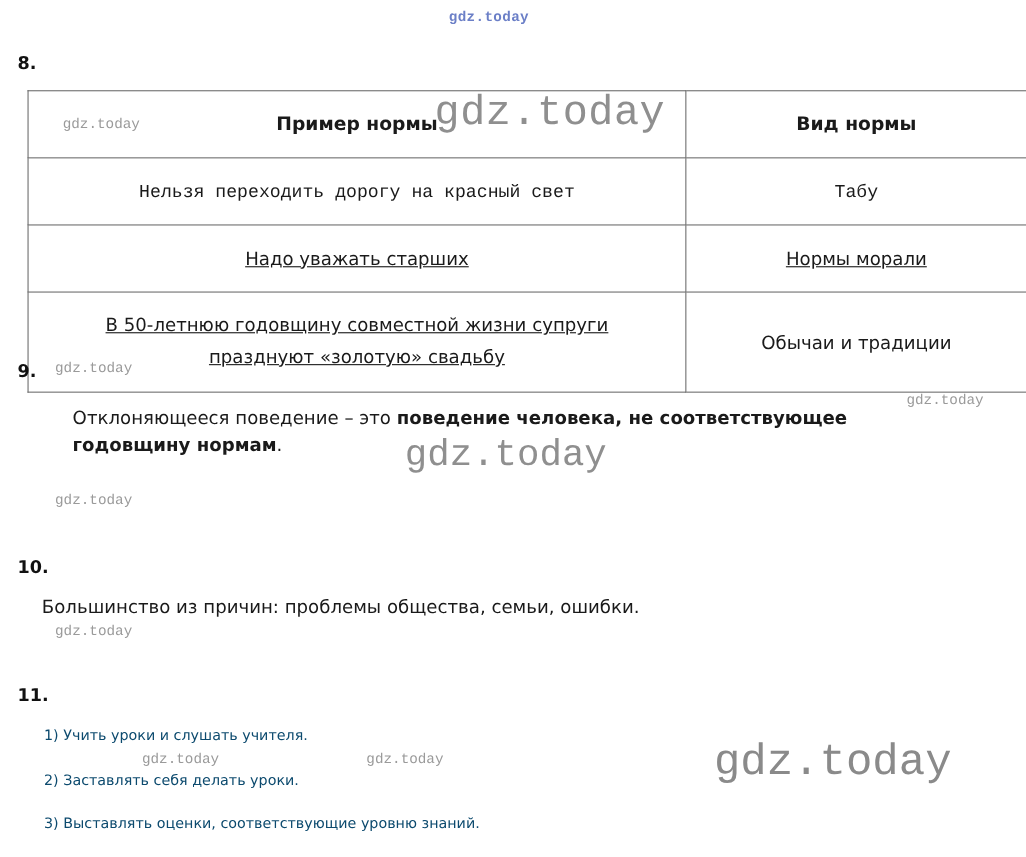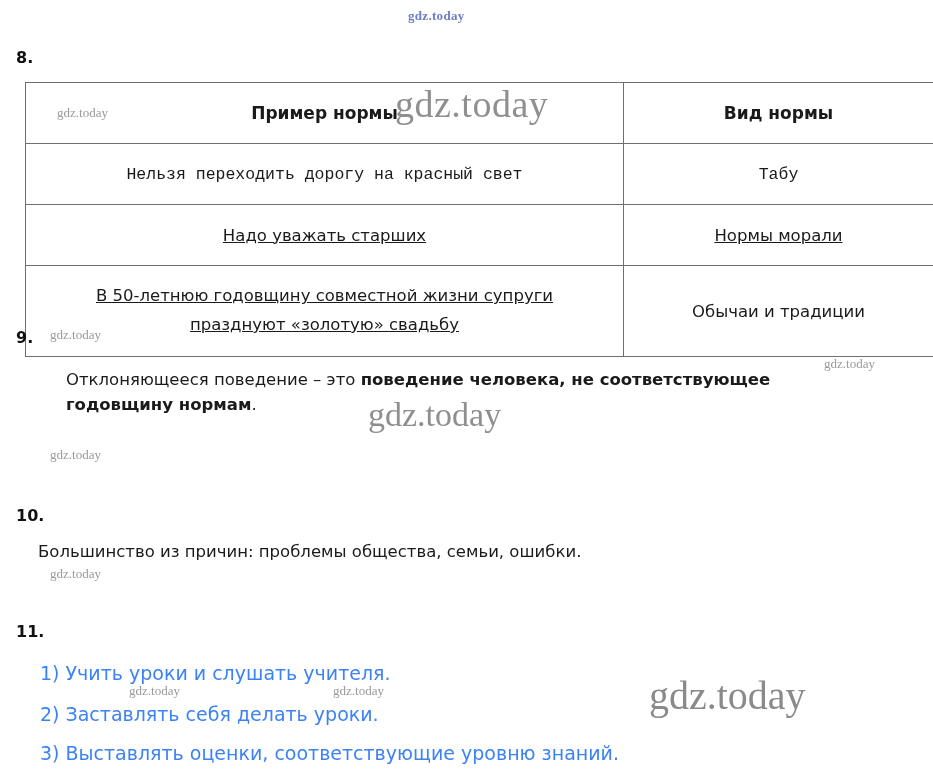--- a/index.html
+++ b/index.html
@@ -13,21 +13,21 @@
     font-family: "DejaVu Sans", sans-serif;
     color: #1a1a1a;
     position: relative;
     overflow: hidden;
   }
 
   
   .wm {
     position: absolute;
     color: #8a8a8a;
-    font-family: Liberation Serif, serif;
+    font-family: Liberation Mono, monospace;
     white-space: nowrap;
     pointer-events: none;
     user-select: none;
   }
   .wm-small { font-size: 13px; color: #9a9a9a; }
   .wm-top {
     font-size: 13px;
     color: #6b7fc7;
     font-weight: bold;
     letter-spacing: .3px;
@@ -93,22 +93,22 @@
   .para {
     position: absolute;
     font-size: 16.5px;
     line-height: 1.5;
     color: #1a1a1a;
   }
   .para b { font-weight: bold; }
 
   .listline {
     position: absolute;
-    font-size: 19px;
-    color: #3b82f6;
+    font-size: 13px;
+    color: #0c4a6e;
   }
 </style>
 </head>
 <body>
 
 <div class="wm wm-top" style="left:408px; top:8px;">gdz.today</div>
 
 <div class="content">
 
   <div class="qnum" style="left:16px; top:48px;">8.</div>

